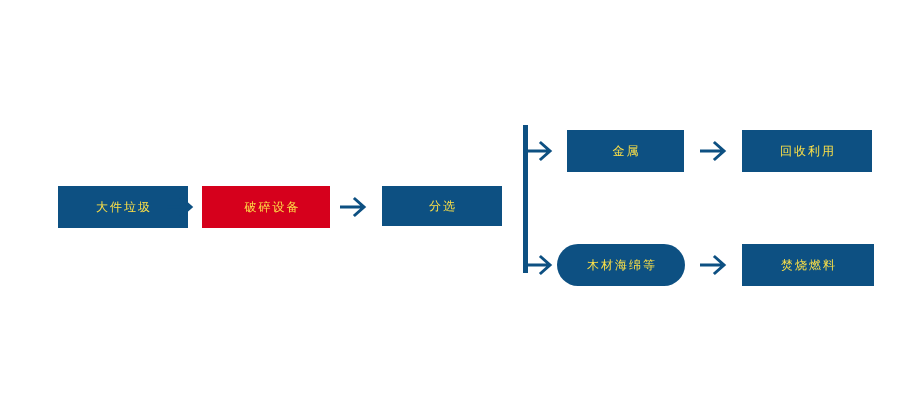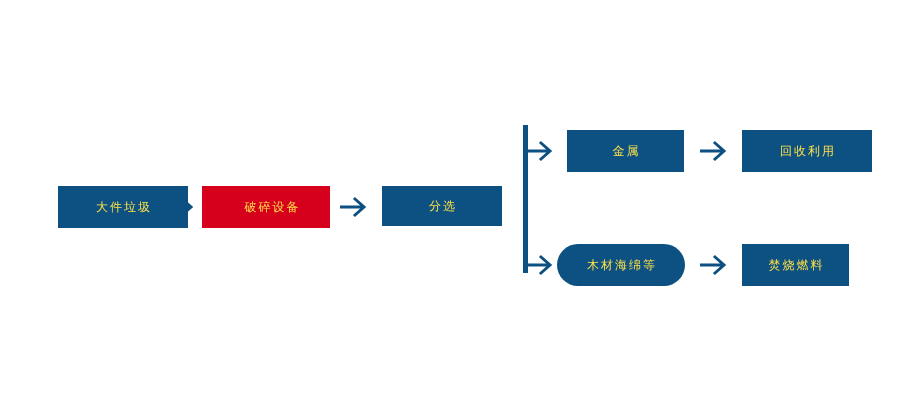--- a/index.html
+++ b/index.html
@@ -40,21 +40,21 @@
   .n-bulky     { left: 30px;  top: 186px; width: 130px; height: 42px; margin-left: 28px; }
   .n-crusher   { left: 202px; top: 186px; width: 128px; height: 42px; }
   .n-sorting   { left: 382px; top: 186px; width: 120px; height: 40px; }
 
   
   .n-metal     { left: 567px; top: 130px; width: 117px; height: 42px; }
   .n-recycle   { left: 742px; top: 130px; width: 130px; height: 42px; }
 
   
   .n-wood      { left: 557px; top: 244px; width: 128px; height: 42px; border-radius: 21px; }
-  .n-fuel      { left: 742px; top: 244px; width: 107px; height: 42px; }
+  .n-fuel      { left: 742px; top: 244px; width: 132px; height: 42px; }
 
   
   .arrow {
     position: absolute;
     width: 30px;
     height: 26px;
   }
   .arrow svg { display: block; }
   .a-1 { left: 167px; top: 194px; }
   .a-2 { left: 340px; top: 194px; }

